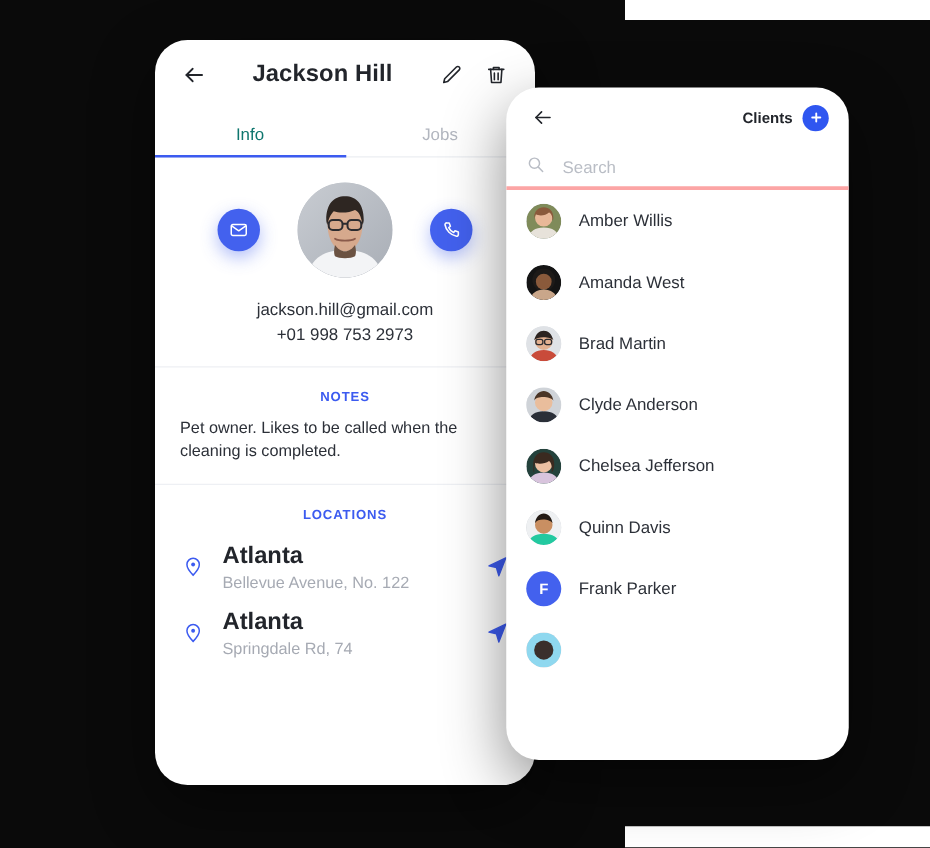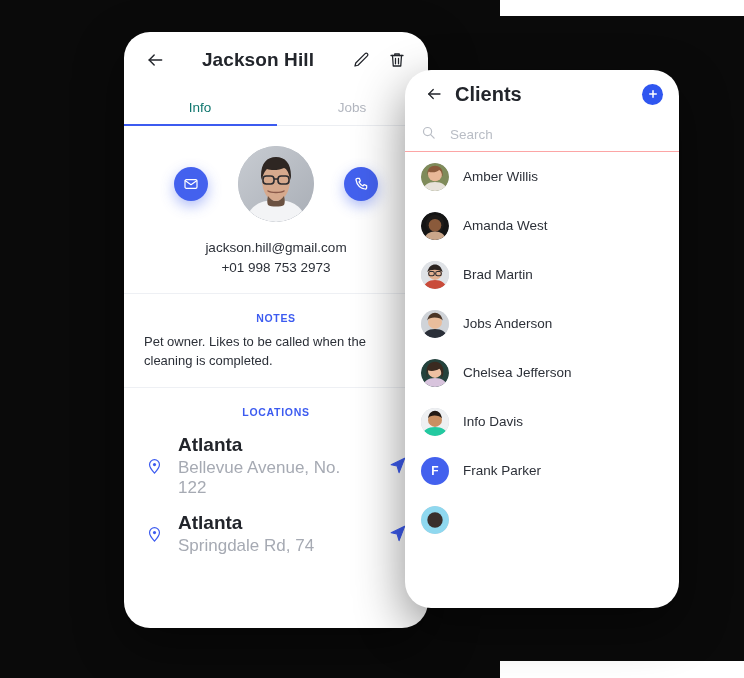--- a/index.html
+++ b/index.html
@@ -76,45 +76,45 @@
   .section-label {
     font-size: 10.5px; font-weight: bold; color: #3c5bf0;
     letter-spacing: .7px; margin-bottom: 9px; text-align: center;
   }
   .notes-body { font-size: 13px; color: #2c3038; line-height: 1.45; }
 
   .loc-item { display: flex; align-items: center; gap: 14px; padding: 7px 0; }
   .loc-pin { width: 20px; flex: none; display: flex; justify-content: center; }
   .loc-txt { flex: 1; }
   .loc-city { font-size: 19px; font-weight: bold; color: #22252b; }
-  .loc-addr { font-size: 17px; color: #a6aab3; margin-top: 2px; }
+  .loc-addr { font-size: 13px; color: #a6aab3; margin-top: 2px; }
   .loc-nav { width: 22px; flex: none; display: flex; justify-content: center; }
 
   
   #clients-card {
     position: absolute; left: 405px; top: 70px;
     width: 274px; height: 538px;
     background: #ffffff; border-radius: 26px;
     box-shadow: 0 18px 50px rgba(0,0,0,.45);
     overflow: hidden;
   }
   .clients-header {
     height: 48px; display: flex; align-items: center; padding: 0 16px; gap: 8px;
   }
   .clients-title {
-    flex: 1; text-align: left; font-size: 20px; font-weight: bold; color: #22252b;
+    flex: 1; text-align: right; font-size: 12px; font-weight: bold; color: #22252b;
   }
   .add-btn {
     width: 21px; height: 21px; border-radius: 50%;
     background: #2f56f0; display: flex; align-items: center; justify-content: center;
     flex: none;
   }
   .search-bar {
     height: 34px; display: flex; align-items: center; gap: 14px;
-    padding: 0 16px; border-bottom: 1px solid #fca5a5;
+    padding: 0 16px; border-bottom: 3px solid #fca5a5;
   }
   .search-input {
     border: 0; outline: 0; background: transparent;
     font-family: "Liberation Sans", sans-serif; font-size: 13.5px; color: #31343b;
     flex: 1; padding: 0;
   }
   .search-input::placeholder { color: #b9bdc5; }
 
   .client-list { }
   .client-row { display: flex; align-items: center; gap: 14px; padding: 0 16px; height: 49px; }
@@ -364,21 +364,21 @@
                 </clipPath>
               </defs>
           <g clip-path="url(#c3)">
                 <rect width="40" height="40" fill="#cfd3d8"></rect>
           <path d="M2 40c2-9 8-13 18-13s16 4 18 13z" fill="#2a2f38"></path>
           <circle cx="20" cy="17" r="10" fill="#e9bd9c"></circle>
           <path d="M9 15c1-7 6-11 11-11s10 4 11 11c-3-5-19-6-22 0z" fill="#4a3526"></path>
               </g>
             </svg>
         </div>
-        <div class="client-name">Jobs Anderson</div>
+        <div class="client-name">Clyde Anderson</div>
       </div>
 
       <div class="client-row">
         <div class="av">
           <svg width="28" height="28" viewBox="0 0 40 40">
               <defs>
                 <clipPath id="c4">
                   <circle cx="20" cy="20" r="20"></circle>
                 </clipPath>
               </defs>
@@ -403,21 +403,21 @@
                 </clipPath>
               </defs>
           <g clip-path="url(#c6)">
                 <rect width="40" height="40" fill="#eef0f2"></rect>
           <path d="M1 40c2-9 9-13 19-13s17 4 19 13z" fill="#23c9a0"></path>
           <circle cx="20" cy="17" r="10" fill="#c98f62"></circle>
           <path d="M10 15c1-7 5-11 10-11s9 4 10 11c-3-5-17-6-20 0z" fill="#231a14"></path>
               </g>
             </svg>
         </div>
-        <div class="client-name">Info Davis</div>
+        <div class="client-name">Quinn Davis</div>
       </div>
 
       <div class="client-row">
         <div class="av initial">F</div>
         <div class="client-name">Frank Parker</div>
       </div>
 
 
       <div class="client-row">
         <div class="av">

